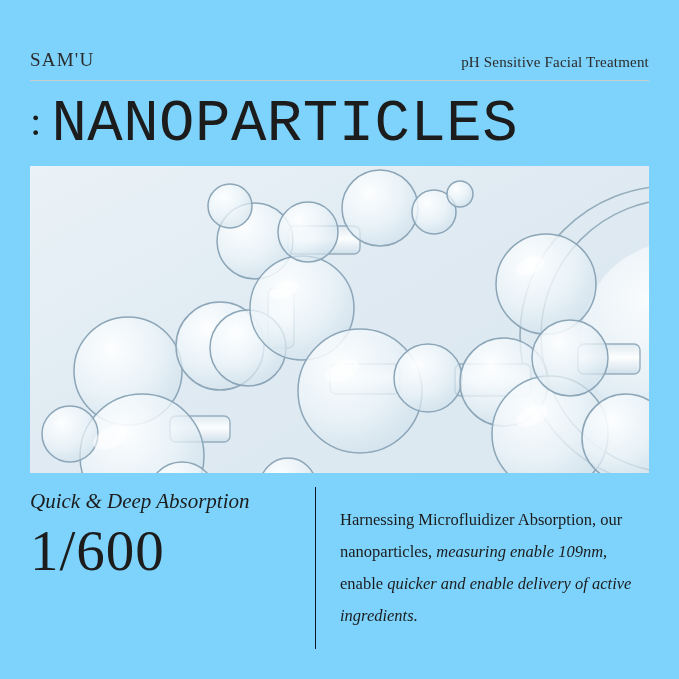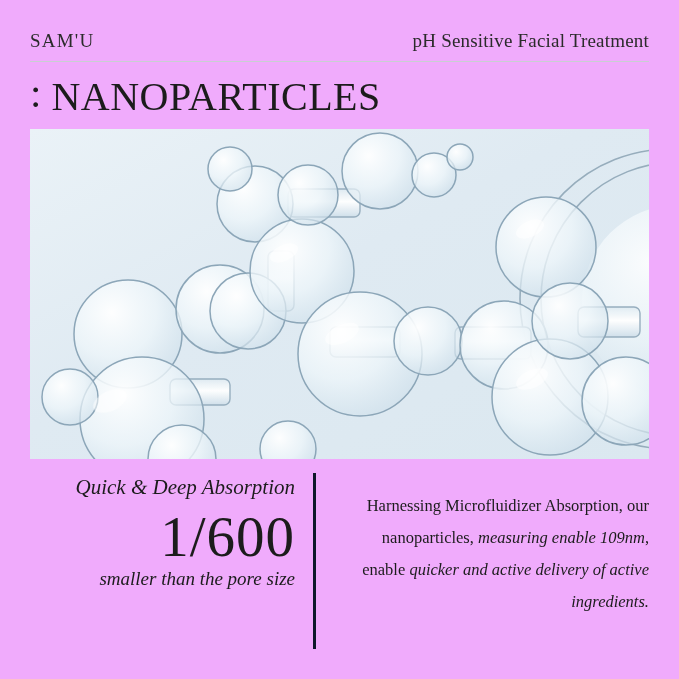--- a/index.html
+++ b/index.html
@@ -11,66 +11,66 @@
     width: 679px;
     height: 679px;
     font-family: "Liberation Sans", sans-serif;
     color: #1c1c1c;
     overflow: hidden;
   }
   .page {
     position: relative;
     width: 679px;
     height: 679px;
-    background: #f0abfc;
+    background: #7dd3fc;
     box-sizing: border-box;
     padding: 30px 30px 30px 30px;
     display: flex;
     flex-direction: column;
-    text-align: right;
   }
 
   
   .header {
     display: flex;
     align-items: flex-end;
     justify-content: space-between;
     padding-bottom: 9px;
     border-bottom: 1px solid #c9ced2;
   }
   .brand {
     font-family: "Liberation Serif", serif;
     font-size: 19px;
     letter-spacing: 1.2px;
     color: #2b2b2b;
   }
   .tagline {
     font-family: "Liberation Serif", serif;
-    font-size: 19px;
+    font-size: 15px;
     letter-spacing: 0.2px;
     color: #2b2b2b;
+    margin-top: 24px;
   }
 
   
   .title-row {
     display: flex;
     align-items: center;
     padding: 14px 0 12px 0;
   }
   .colon-mark {
     font-family: "Liberation Serif", serif;
     font-size: 41px;
     line-height: 1;
     margin-right: 10px;
     color: #1c1c1c;
     transform: translateY(-3px);
   }
   .title {
-    font-family: Liberation Serif, serif;
-    font-size: 40px;
+    font-family: Liberation Mono, monospace;
+    font-size: 59px;
     line-height: 1;
     letter-spacing: 0.5px;
     color: #1c1c1c;
     white-space: nowrap;
   }
 
   
   .hero {
     position: relative;
     width: 619px;
@@ -90,21 +90,21 @@
   
   .bottom {
     display: flex;
     margin-top: 14px;
     flex: 1;
   }
   .bottom-left {
     width: 286px;
     padding-right: 18px;
     box-sizing: border-box;
-    border-right: 3px solid #0f172a;
+    border-right: 1px solid #0f172a;
     display: flex;
     flex-direction: column;
     justify-content: flex-start;
   }
   .abs-title {
     font-family: "Liberation Serif", serif;
     font-style: italic;
     font-size: 21px;
     color: #1c1c1c;
     margin-top: 2px;
@@ -222,25 +222,24 @@
         <ellipse cx="500" cy="100" rx="15" ry="8" transform="rotate(-25 500 100)"></ellipse>
         <ellipse cx="502" cy="250" rx="17" ry="9" transform="rotate(-25 502 250)"></ellipse>
       </g>
     </svg>
   </div>
 
   <div class="bottom">
     <div class="bottom-left">
       <div class="abs-title">Quick &amp; Deep Absorption</div>
       <div class="big-ratio">1/600</div>
-      <div class="sub-ratio">smaller than the pore size</div>
     </div>
     <div class="bottom-right">
       <p class="body-copy">
         <span>Harnessing Microfluidizer Absorption,</span>
         <span>our nanoparticles, </span><span class="em">measuring enable</span>
-        <span class="em">109nm</span><span>, enable </span><span class="em">quicker and active</span>
+        <span class="em">109nm</span><span>, enable </span><span class="em">quicker and enable</span>
         <span class="em">delivery of active ingredients.</span>
       </p>
     </div>
   </div>
 
 </div>
 
 </body></html>

